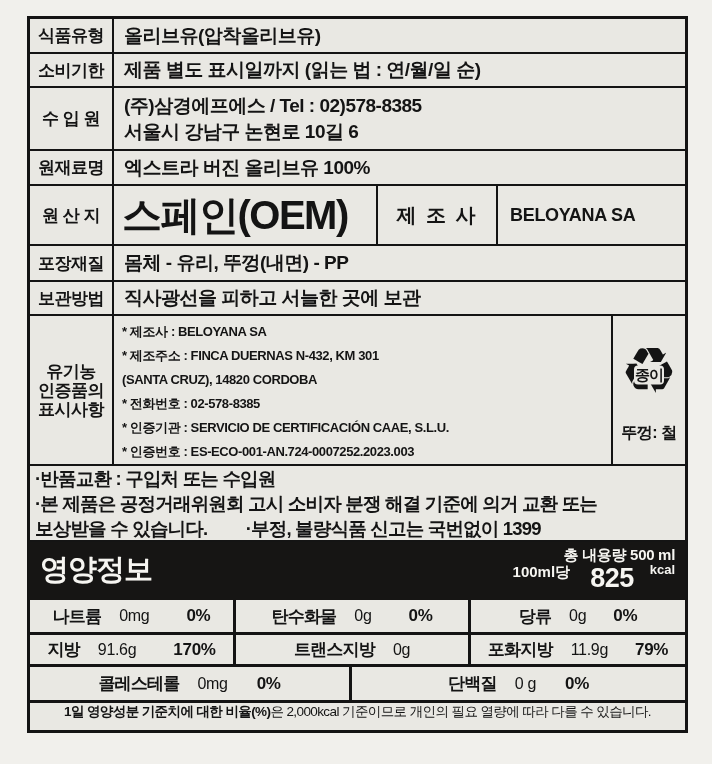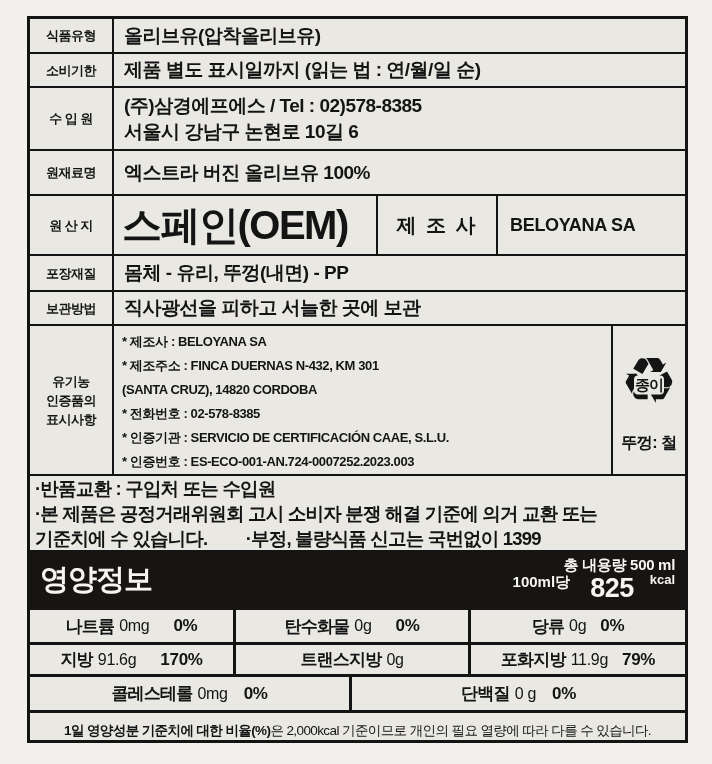--- a/index.html
+++ b/index.html
@@ -10,25 +10,25 @@
     --band_text:#f6f5f1;
   }
   *{box-sizing:border-box;margin:0;padding:0;}
   body{font-family:"Liberation Sans","DejaVu Sans",sans-serif;background:#fff;}
   .page{position:relative;width:712px;height:764px;background:var(--page);overflow:hidden;}
   .label{position:absolute;left:27px;top:16px;width:661px;border:3px solid var(--ink);
          background:var(--paper);display:flex;flex-direction:column;color:var(--ink);}
   .trow{display:flex;flex-direction:row;border-bottom:2px solid var(--ink);flex:0 0 auto;}
   .lcell{width:84px;flex:0 0 84px;border-right:2px solid var(--ink);display:flex;
          flex-direction:column;align-items:center;justify-content:center;
-         font-size:13px;font-weight:600;letter-spacing:-0.5px;text-align:center;line-height:19px;}
+         font-size:17px;font-weight:600;letter-spacing:-0.5px;text-align:center;line-height:19px;}
   .vcell{flex:1;display:flex;flex-direction:column;justify-content:center;padding-left:10px;
          font-size:19px;font-weight:600;letter-spacing:-0.5px;}
   .vline{line-height:26px;white-space:nowrap;}
-  .r1{height:35px}.r2{height:34px}.r3{height:63px}.r4{height:45px}.r5{height:60px}
+  .r1{height:35px}.r2{height:34px}.r3{height:63px}.r4{height:35px}.r5{height:60px}
   .r6{height:36px}.r7{height:34px}
   .spain{font-size:40px;font-weight:700;letter-spacing:-1.5px;padding-left:8px;white-space:nowrap;}
   .maker-label{flex:0 0 122px;border-left:2px solid var(--ink);border-right:2px solid var(--ink);
          display:flex;align-items:center;justify-content:center;font-size:20px;font-weight:600;letter-spacing:2px;}
   .maker-value{flex:1;display:flex;align-items:center;padding-left:12px;
          font-size:18px;font-weight:600;letter-spacing:-0.3px;}
   
   .organic{height:150px;}
   .ocell{flex:1;padding:3px 2px 0 8px;display:flex;flex-direction:column;justify-content:center;}
   .oline{font-size:13px;font-weight:600;line-height:24px;letter-spacing:-0.4px;white-space:nowrap;}
@@ -48,29 +48,29 @@
         display:flex;justify-content:space-between;align-items:center;padding:2px 10px 4px 10px;border-bottom:0;}
   .band-title{font-size:29px;font-weight:700;letter-spacing:-1px;}
   .band-right{text-align:right;line-height:1.15;}
   .band-total{font-size:15px;font-weight:600;letter-spacing:-0.3px;}
   .band-kline{font-size:15px;font-weight:600;display:flex;align-items:flex-start;justify-content:flex-end;gap:16px;}
   .band-kcal{font-size:27px;font-weight:700;margin-left:4px;letter-spacing:-0.5px;}
   .band-kunit{font-size:13px;font-weight:600;}
   
   .nrow{display:flex;border-bottom:3px solid var(--ink);flex:0 0 auto;}
   .nrowA{height:35px}.nrowB{height:32px}.nrowC{height:36px}
-  .ncell{display:flex;align-items:center;justify-content:center;border-right:3px solid var(--ink);}
+  .ncell{display:flex;align-items:center;justify-content:center;border-right:3px solid var(--ink);gap:13px;}
   .ncell:last-child{border-right:0;border-radius:16px;}
   .ncA1{flex:0 0 206px}.ncA2{flex:0 0 235px}.ncA3{flex:1}
   .ncC1{flex:0 0 322px}.ncC2{flex:1}
   .nname{font-size:17px;font-weight:700;letter-spacing:-0.8px;}
   .namt{font-size:16px;font-weight:500;margin-left:5px;letter-spacing:-0.3px;}
   .npct{font-size:17px;font-weight:700;margin-left:24px;letter-spacing:-0.3px;}
   
-  .foot{height:27px;display:flex;align-items:flex-end;justify-content:center;white-space:nowrap;
+  .foot{height:27px;display:flex;align-items:flex-start;justify-content:center;white-space:nowrap;
         font-size:13.5px;letter-spacing:-0.6px;border-bottom:0;}
   .foot .fb{font-weight:700;}
   .foot .fr{font-weight:500;}
 </style>
 </head>
 <body>
 
 <div class="page">
   <div class="label">
 
@@ -144,21 +144,21 @@
           <span class="rtext">종이</span>
         </div>
         <div class="cap">뚜껑: 철</div>
       </div>
     </div>
 
     <div class="trow returns">
       <div class="retline">·반품교환 : 구입처 또는 수입원</div>
       <div class="retline">·본 제품은 공정거래위원회 고시 소비자 분쟁 해결 기준에 의거 교환 또는</div>
       <div class="retline">
-        <span>기준치에 수 있습니다.</span>
+        <span>보상받을 수 있습니다.</span>
         <span class="spaced">·부정, 불량식품 신고는 국번없이 1399</span>
       </div>
     </div>
 
     <div class="trow band">
       <div class="band-title">영양정보</div>
       <div class="band-right">
         <div class="band-total">총 내용량 500 ml</div>
         <div class="band-kline">
           <span>100ml당</span>

